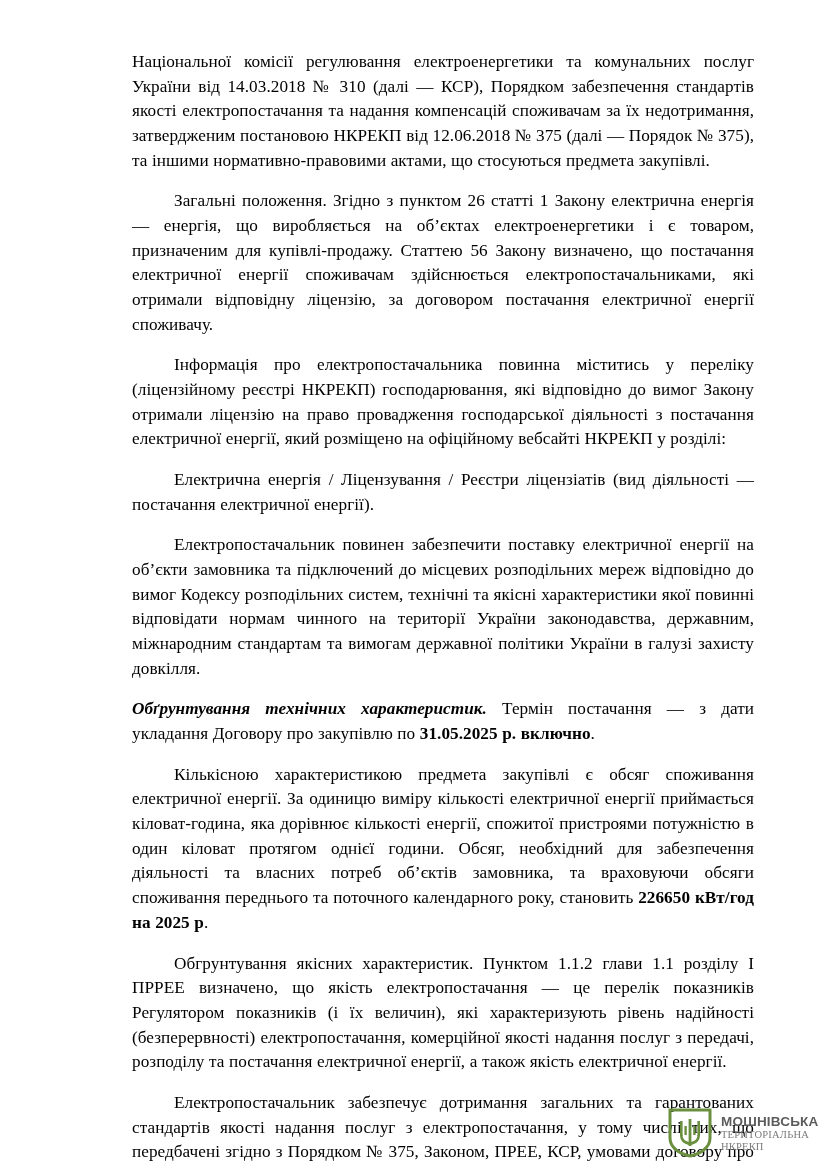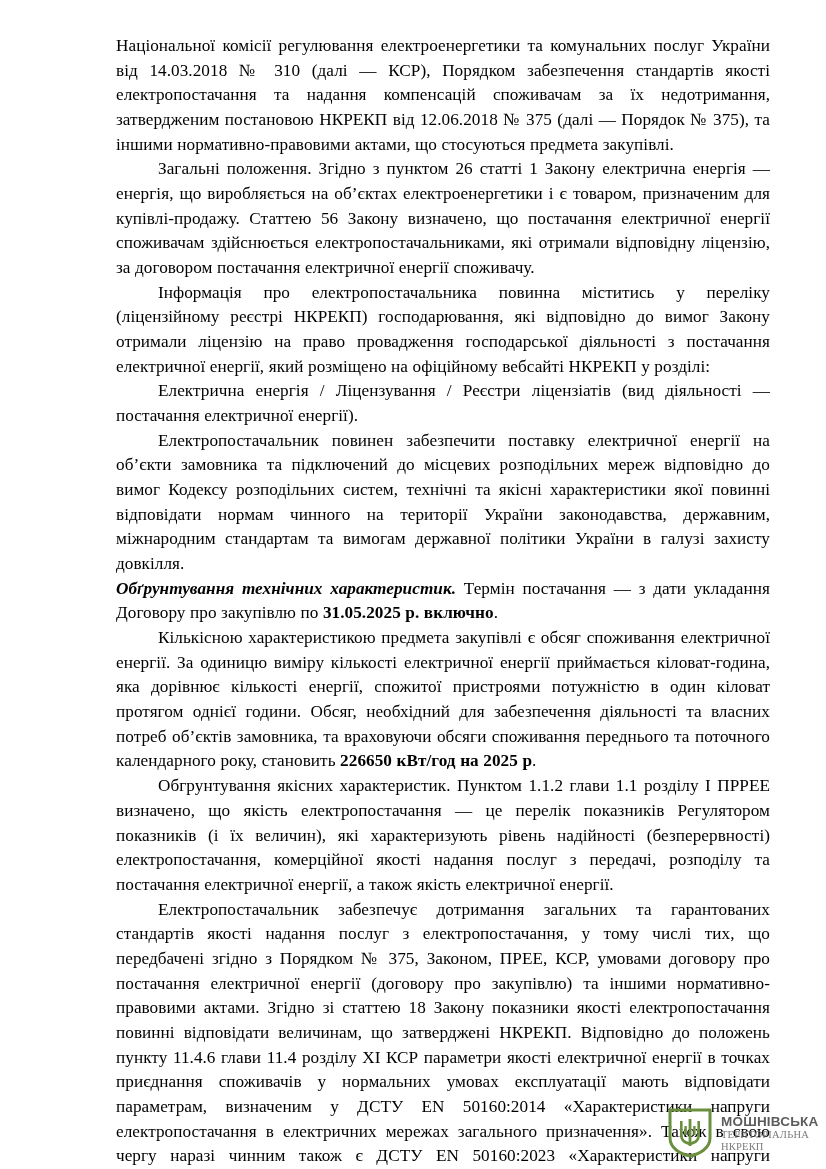--- a/index.html
+++ b/index.html
@@ -22,21 +22,21 @@
     width: 826px;
     height: 1169px;
   }
   .content {
     position: absolute;
     left: 116px;
     top: 34px;
     width: 654px;
   }
   p.para {
-    margin: 0;
+    margin: 16px;
     font-size: 17.2px;
     line-height: 1.435;
     text-align: justify;
     text-indent: 42px;
     letter-spacing: 0.05px;
     word-spacing: 0.2px;
   }
   p.noindent {
     text-indent: 0;
   }

